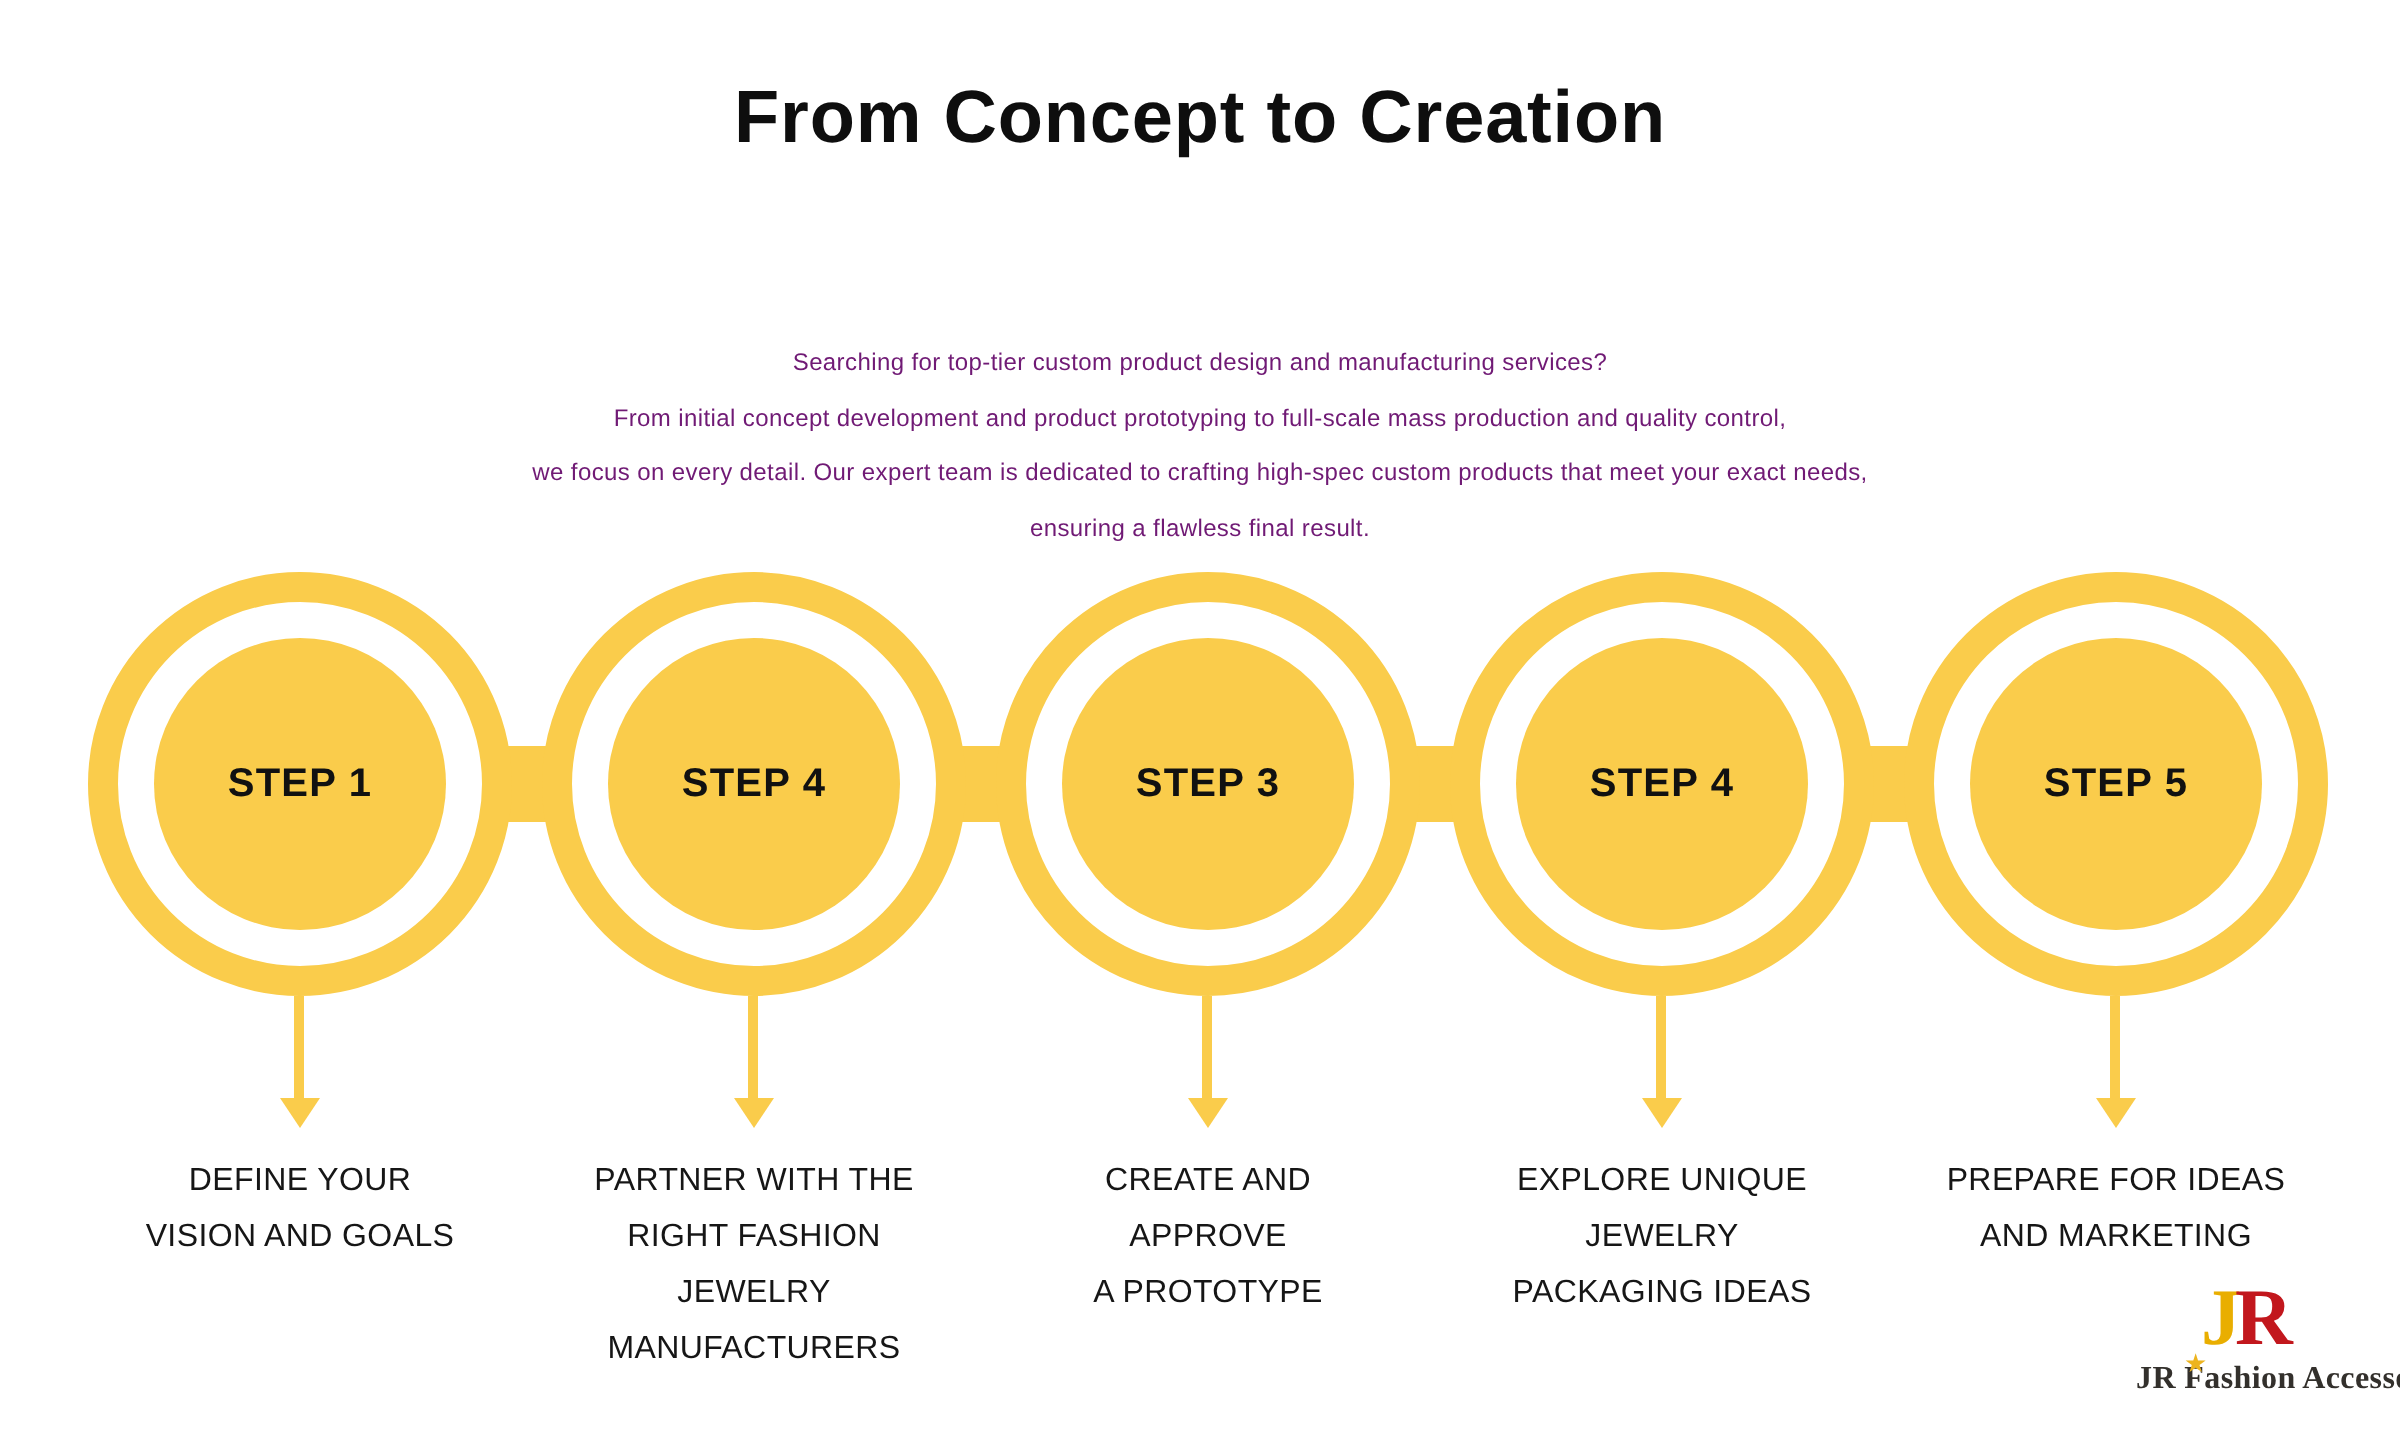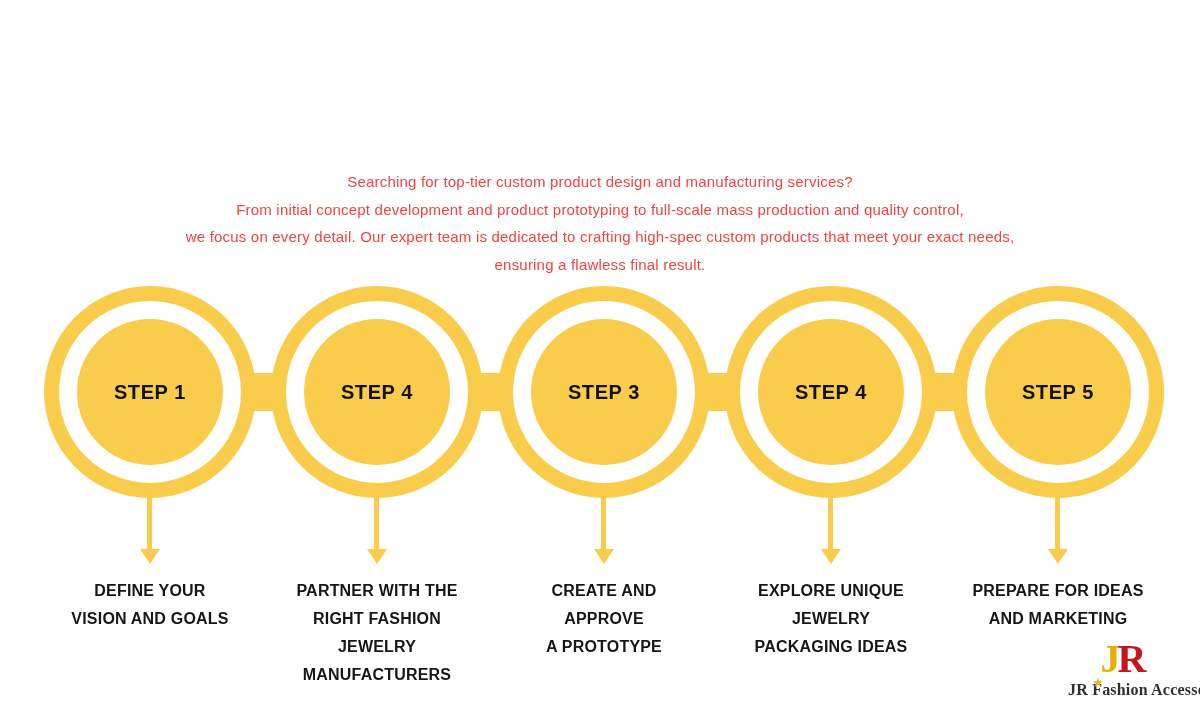--- a/index.html
+++ b/index.html
@@ -27,24 +27,24 @@
     color: #0e0e0e;
   }
   .title-line.one { top: 38px; }
   .title-line.two { top: 92px; }
   .intro {
     position: absolute;
     top: 168px;
     left: 0;
     width: 100%;
     text-align: center;
-    font-size: 15px;
+    font-size: 12px;
     line-height: 27.5px;
     letter-spacing: 0.2px;
-    color: #ef4444;
+    color: #701a75;
     white-space: pre-line;
   }
   .connector {
     position: absolute;
     top: 373px;
     height: 38px;
     width: 107px;
     background: var(--yellow);
     z-index: 0;
   }
@@ -94,21 +94,21 @@
     border-right: 10px solid transparent;
     border-top: 15px solid var(--yellow);
     z-index: 1;
   }
   .step-desc {
     position: absolute;
     top: 577px;
     width: 250px;
     text-align: center;
     font-size: 16px;
-    font-weight: 700;
+    font-weight: 400;
     line-height: 28px;
     letter-spacing: 0.2px;
     color: #161616;
     white-space: pre-line;
   }
   
   .c1 .circle-outer { left: 44px; }   .c2 .circle-outer { left: 271px; }
   .c3 .circle-outer { left: 498px; }  .c4 .circle-outer { left: 725px; }
   .c5 .circle-outer { left: 952px; }
   .c1 .arrow-line { left: 147px; }  .c1 .arrow-head { left: 140px; }  .c1 .step-desc { left: 25px; }
@@ -151,20 +151,21 @@
     letter-spacing: 0.2px;
     color: #33302c;
     white-space: nowrap;
   }
 </style>
 </head>
 <body>
 
 <div class="canvas">
 
+  <div class="title-line one">From Concept to Creation</div>
 
   <div class="intro">Searching for top-tier custom product design and manufacturing services?
 From initial concept development and product prototyping to full-scale mass production and quality control,
 we focus on every detail. Our expert team is dedicated to crafting high-spec custom products that meet your exact needs,
 ensuring a flawless final result.</div>
 
   <div class="connector conn-1"></div>
   <div class="connector conn-2"></div>
   <div class="connector conn-3"></div>
   <div class="connector conn-4"></div>

